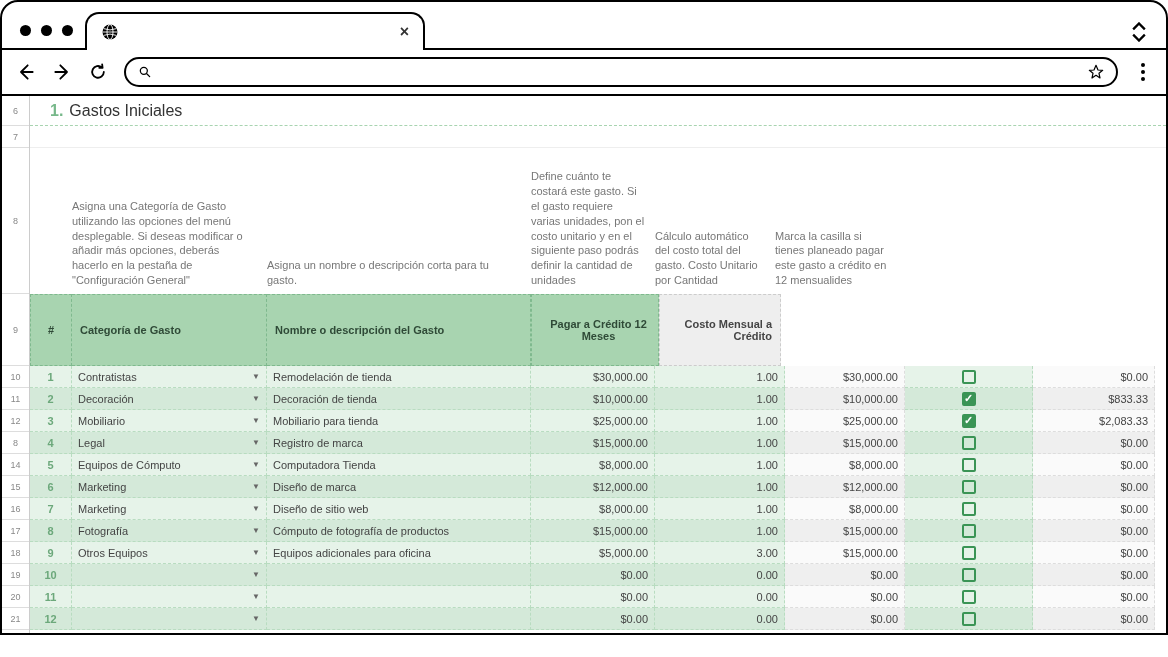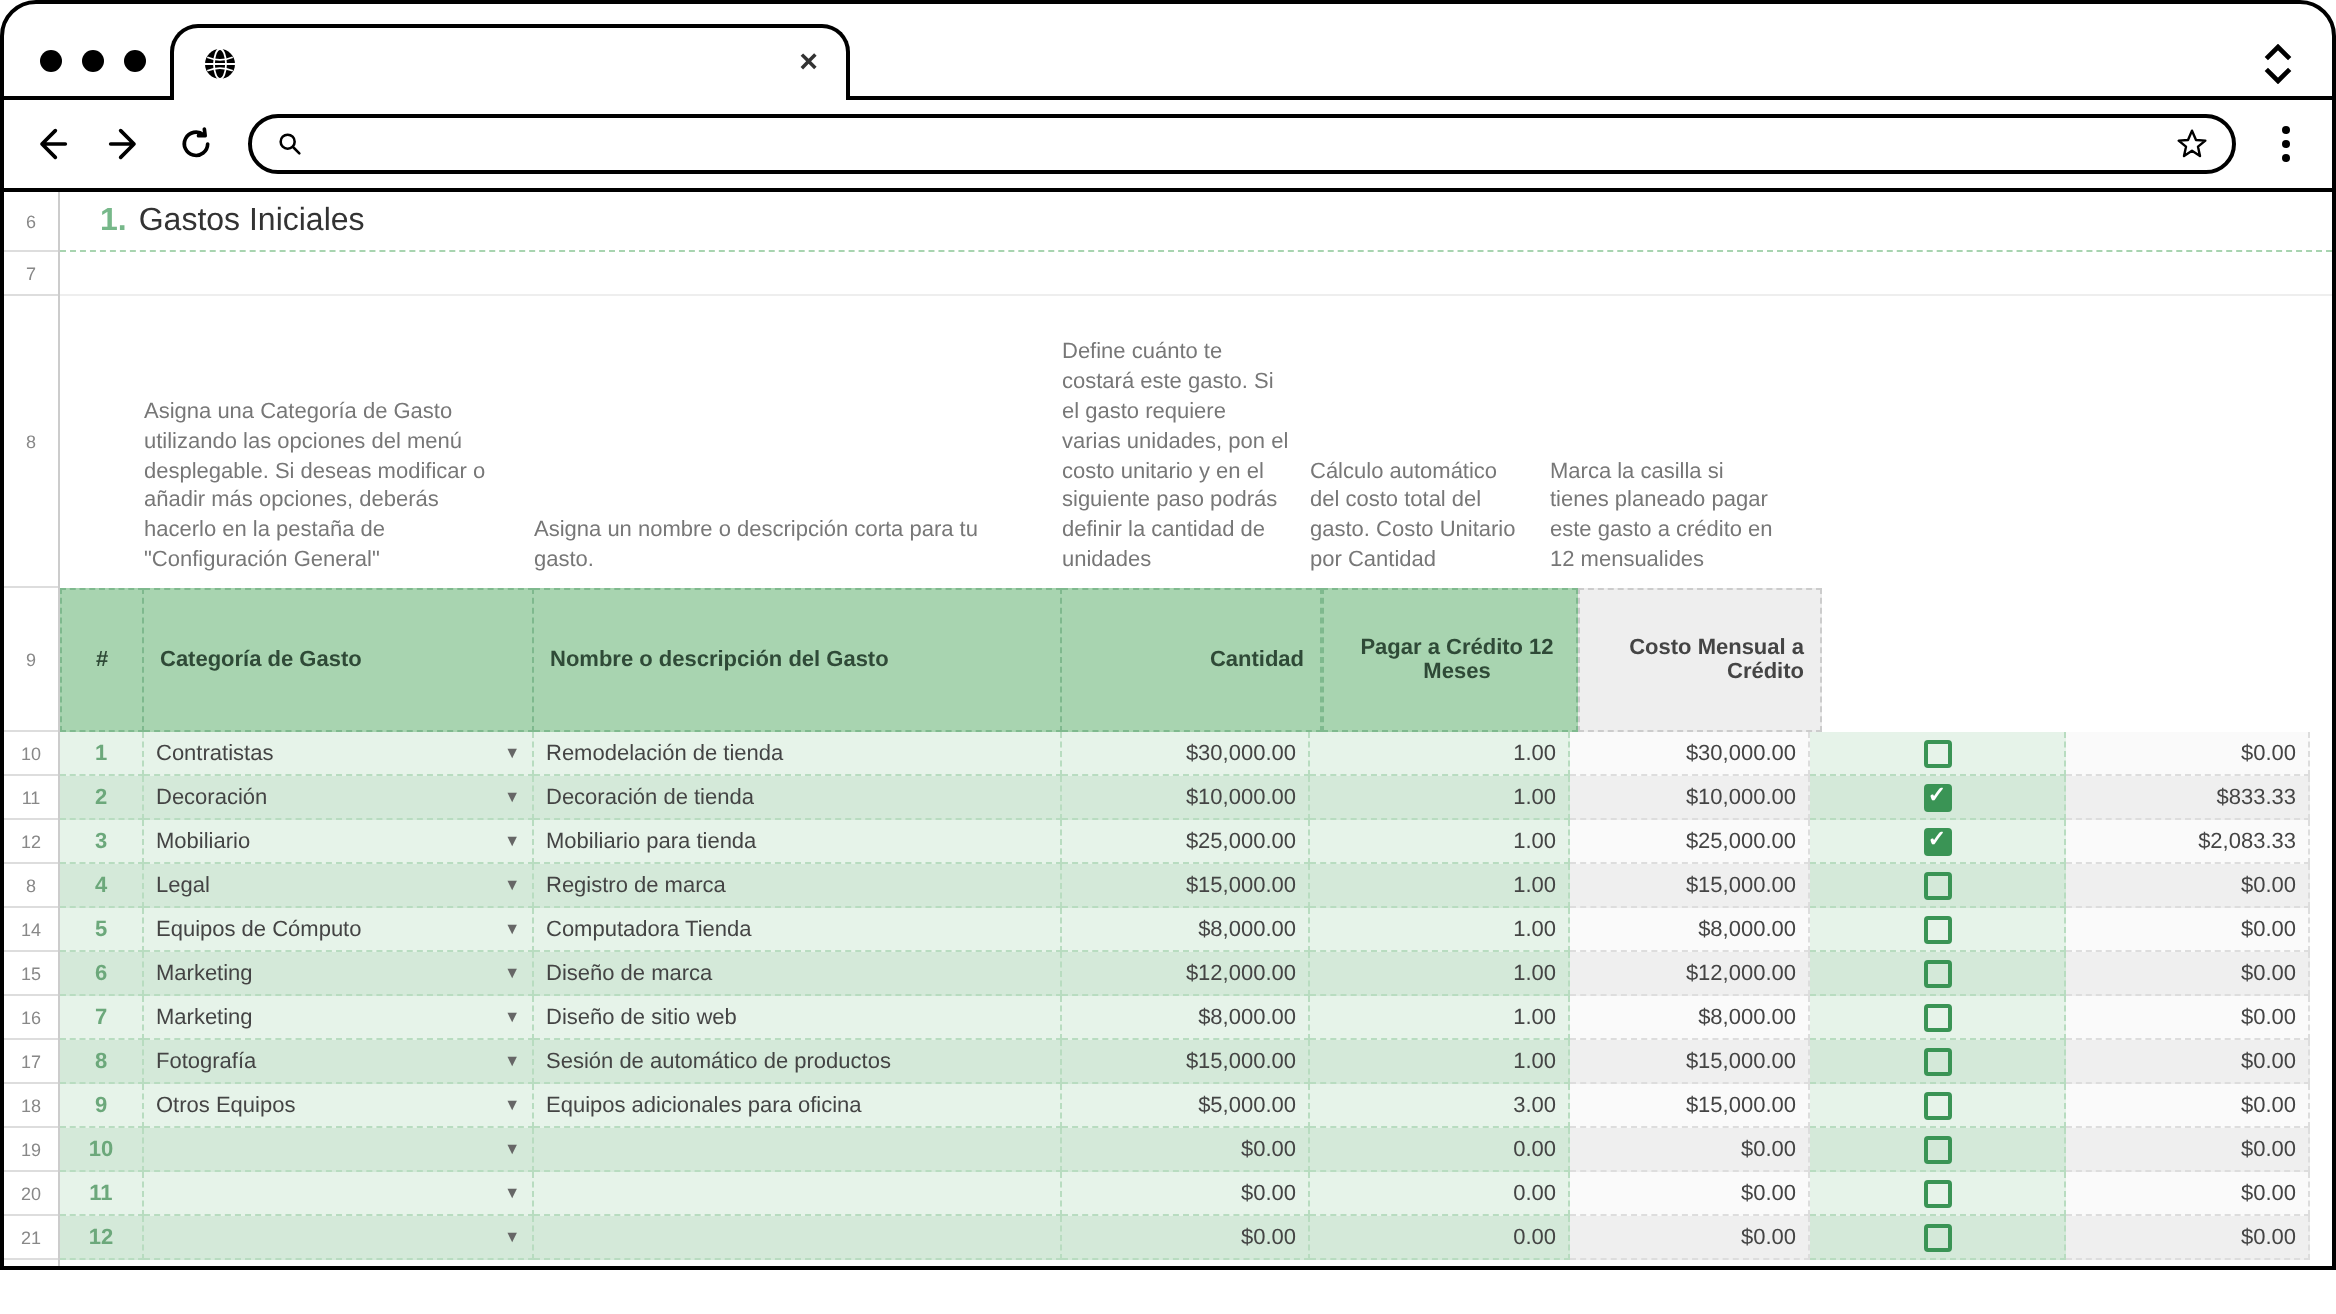--- a/index.html
+++ b/index.html
@@ -180,21 +180,20 @@
         <div class="desc-cell d-cat">Asigna una Categoría de Gasto utilizando las opciones del menú desplegable. Si deseas modificar o añadir más opciones, deberás hacerlo en la pestaña de "Configuración General"</div>
         <div class="desc-cell d-name">Asigna un nombre o descripción corta para tu gasto.</div>
         <div class="desc-cell d-cost">Define cuánto te costará este gasto. Si el gasto requiere varias unidades, pon el costo unitario y en el siguiente paso podrás definir la cantidad de unidades</div>
         <div class="desc-cell d-total">Cálculo automático del costo total del gasto. Costo Unitario por Cantidad</div>
         <div class="desc-cell d-credit">Marca la casilla si tienes planeado pagar este gasto a crédito en 12 mensualides</div>
       </div>
       <div class="header-row">
         <div class="h-cell h-idx">#</div>
         <div class="h-cell h-cat">Categoría de Gasto</div>
         <div class="h-cell h-name">Nombre o descripción del Gasto</div>
-        <div class="h-cell h-qty">Cantidad</div>
         <div class="h-cell h-credit">Pagar a Crédito 12 Meses</div>
         <div class="h-cell h-monthly">Costo Mensual a Crédito</div>
       </div>
       <div id="data-rows">
           <div class="data-row odd">
             <div class="d-cell c-idx green">1</div>
             <div class="d-cell c-cat green">Contratistas<span class="dd">▼</span></div>
             <div class="d-cell c-name green">Remodelación de tienda</div>
             <div class="d-cell c-cost green">$30,000.00</div>
             <div class="d-cell c-qty green">1.00</div>
@@ -272,21 +271,21 @@
             <div class="d-cell c-qty green">1.00</div>
             <div class="d-cell c-total gray">$8,000.00</div>
             <div class="d-cell c-credit green">
               <div class="checkbox"></div>
             </div>
             <div class="d-cell c-monthly gray">$0.00</div>
           </div>
           <div class="data-row even">
             <div class="d-cell c-idx green">8</div>
             <div class="d-cell c-cat green">Fotografía<span class="dd">▼</span></div>
-            <div class="d-cell c-name green">Sesión de automático de productos</div>
+            <div class="d-cell c-name green">Cómputo de fotografía de productos</div>
             <div class="d-cell c-cost green">$15,000.00</div>
             <div class="d-cell c-qty green">1.00</div>
             <div class="d-cell c-total gray">$15,000.00</div>
             <div class="d-cell c-credit green">
               <div class="checkbox"></div>
             </div>
             <div class="d-cell c-monthly gray">$0.00</div>
           </div>
           <div class="data-row odd">
             <div class="d-cell c-idx green">9</div>

